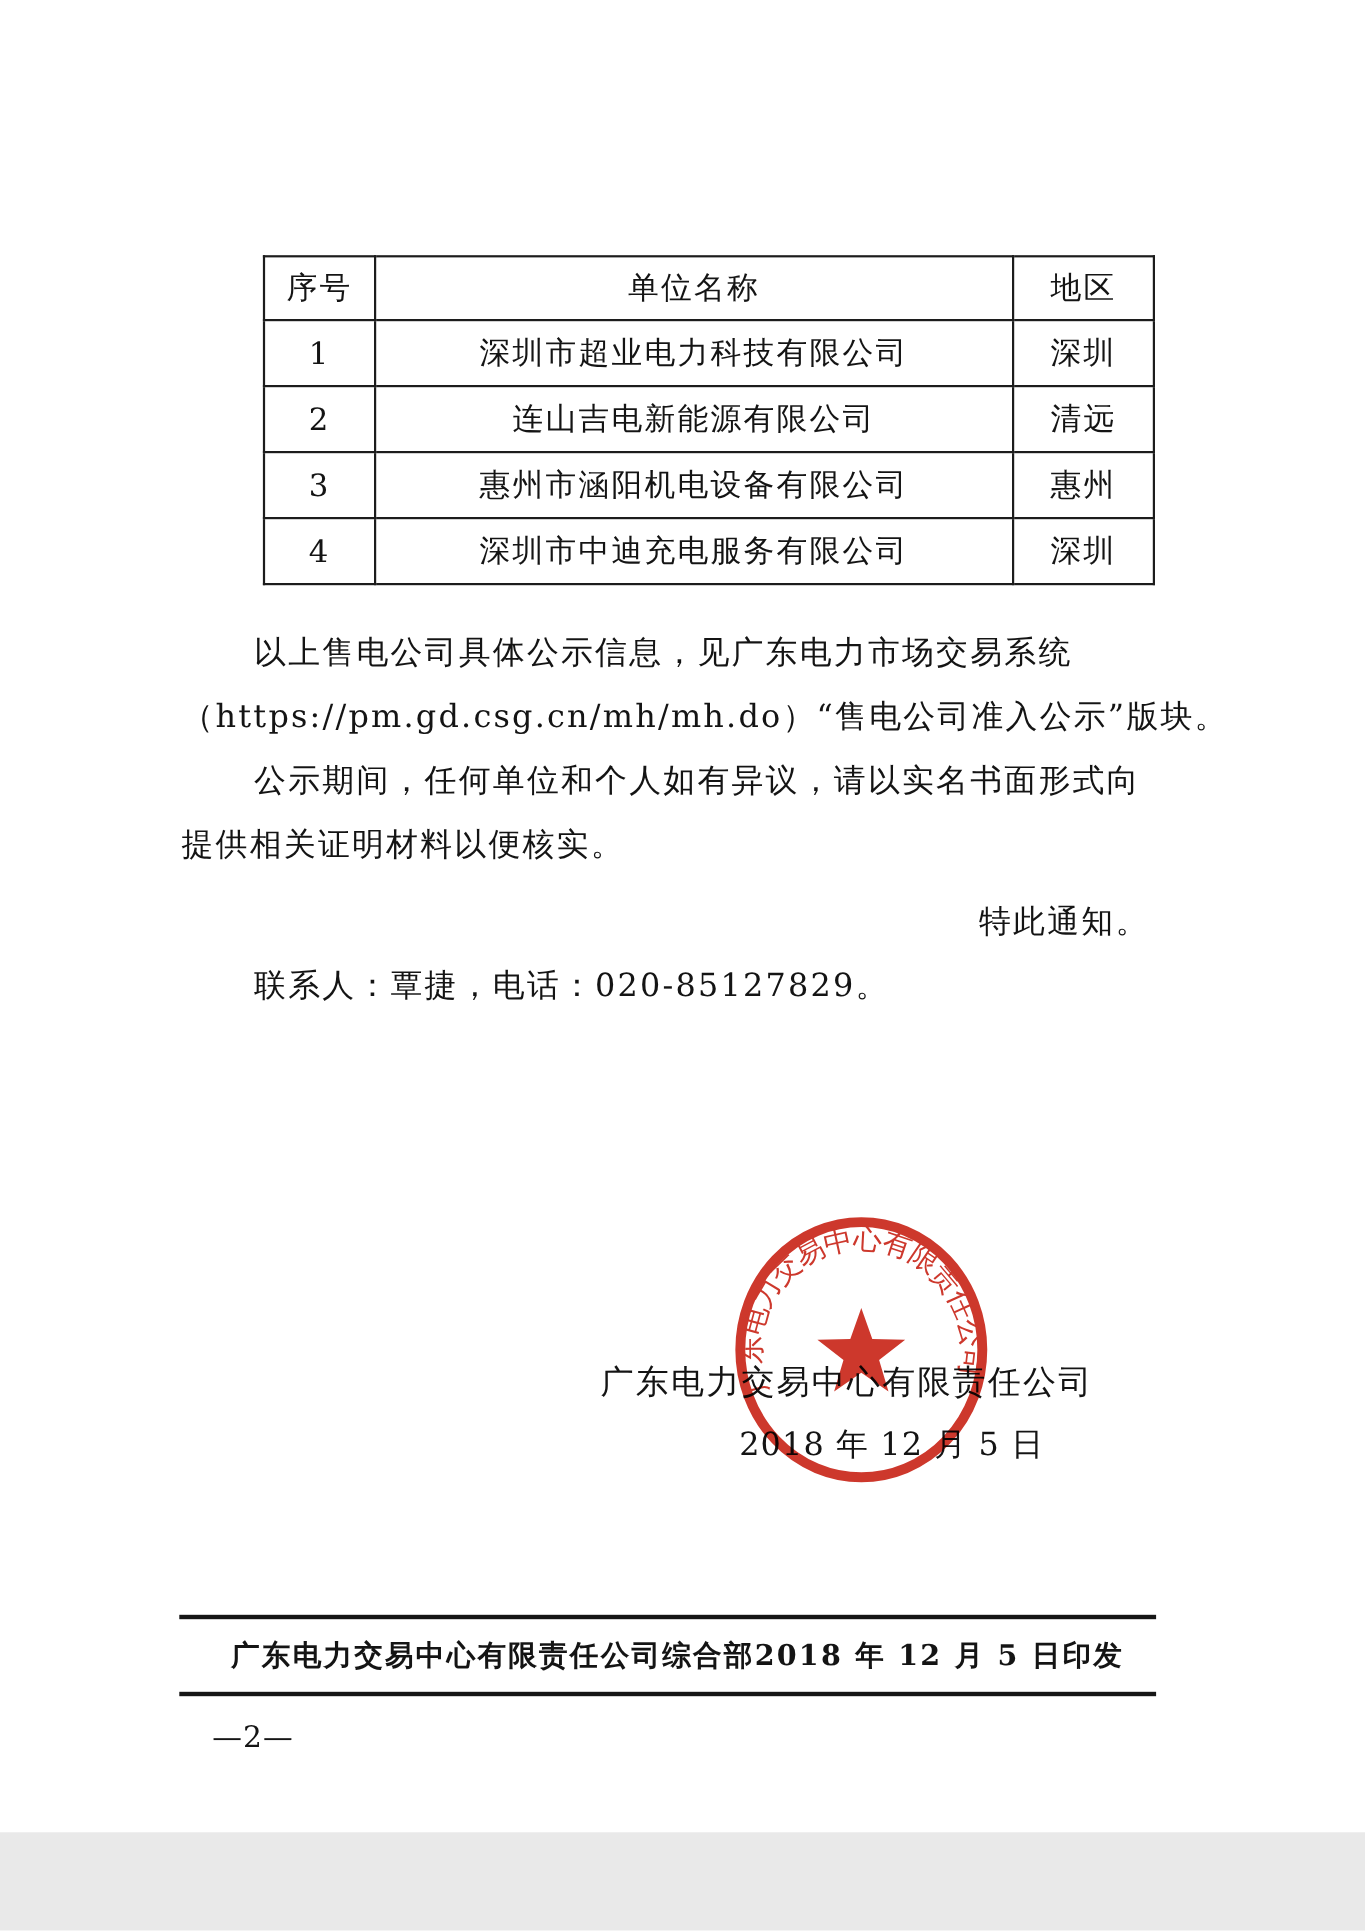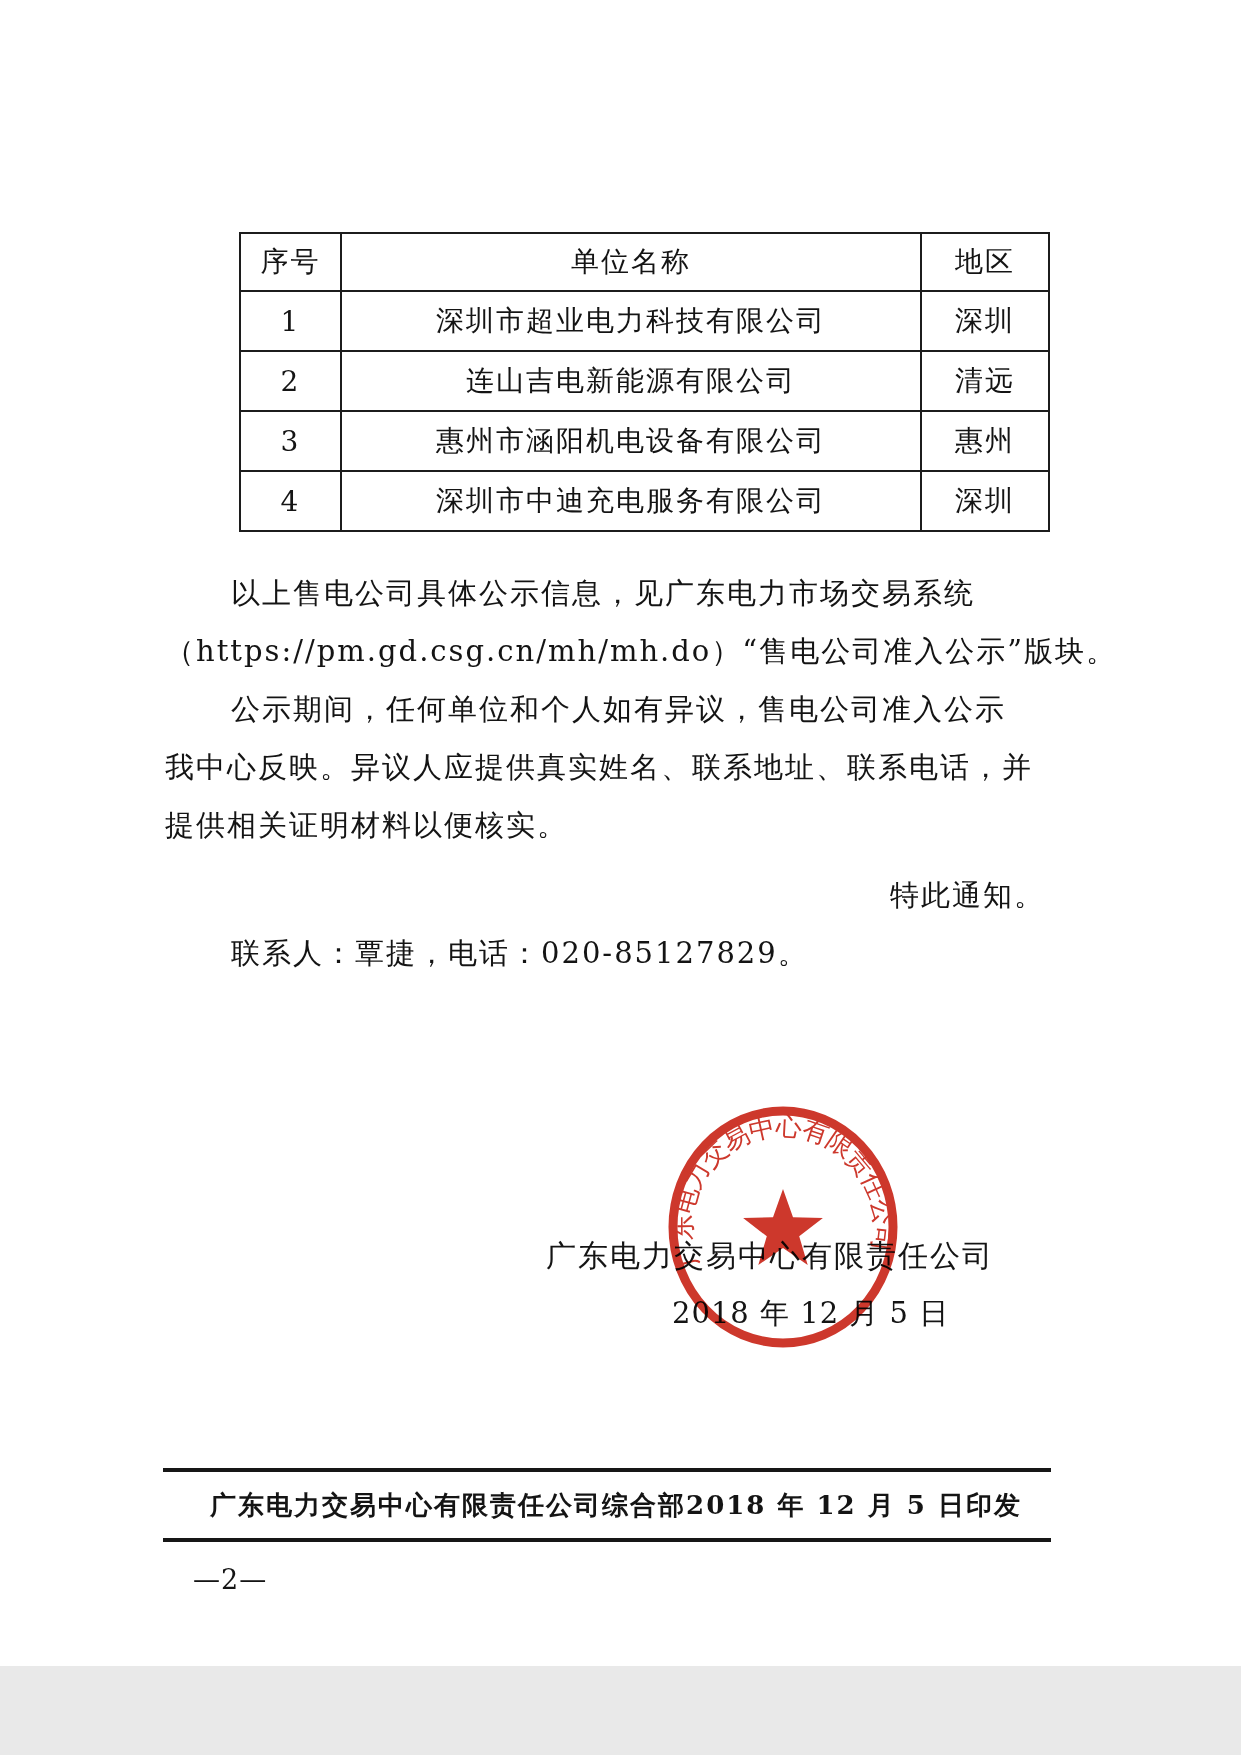--- a/index.html
+++ b/index.html
@@ -99,22 +99,21 @@
         <td class="num-cell">4</td>
         <td>深圳市中迪充电服务有限公司</td>
         <td>深圳</td>
       </tr>
     </tbody>
   </table>
 
   <div class="body-text">
     <div class="line indent">以上售电公司具体公示信息，见广东电力市场交易系统</div>
     <div class="line">（https://pm.gd.csg.cn/mh/mh.do）“售电公司准入公示”版块。</div>
-    <div class="line indent">公示期间，任何单位和个人如有异议，售电公司准入公示</div>
-    <div class="line">我中心反映。异议人应提供真实姓名、联系地址、联系电话，并</div>
+    <div class="line indent">公示期间，任何单位和个人如有异议，请以实名书面形式向</div>
     <div class="line">提供相关证明材料以便核实。</div>
     <div class="line indent gap-before">特此通知。</div>
     <div class="line indent">联系人：覃捷，电话：020-85127829。</div>
   </div>
 
   <div class="sig-org">广东电力交易中心有限责任公司</div>
   <div class="sig-date">2018 年 12 月 5 日</div>
 
   <svg class="seal" width="256" height="264" viewBox="0 0 256 264">
     <defs>

